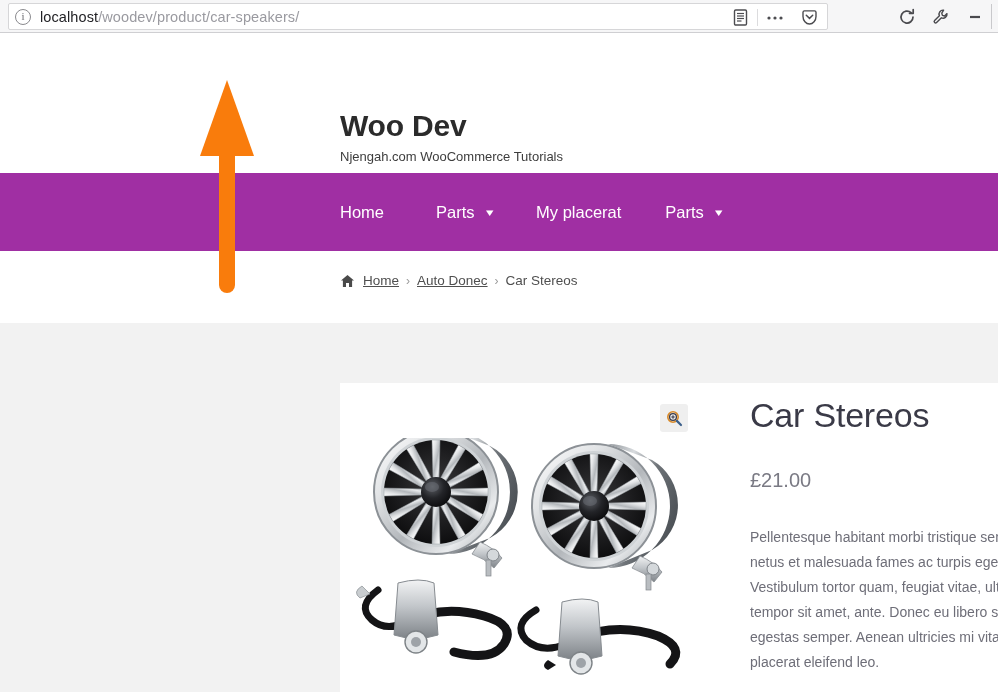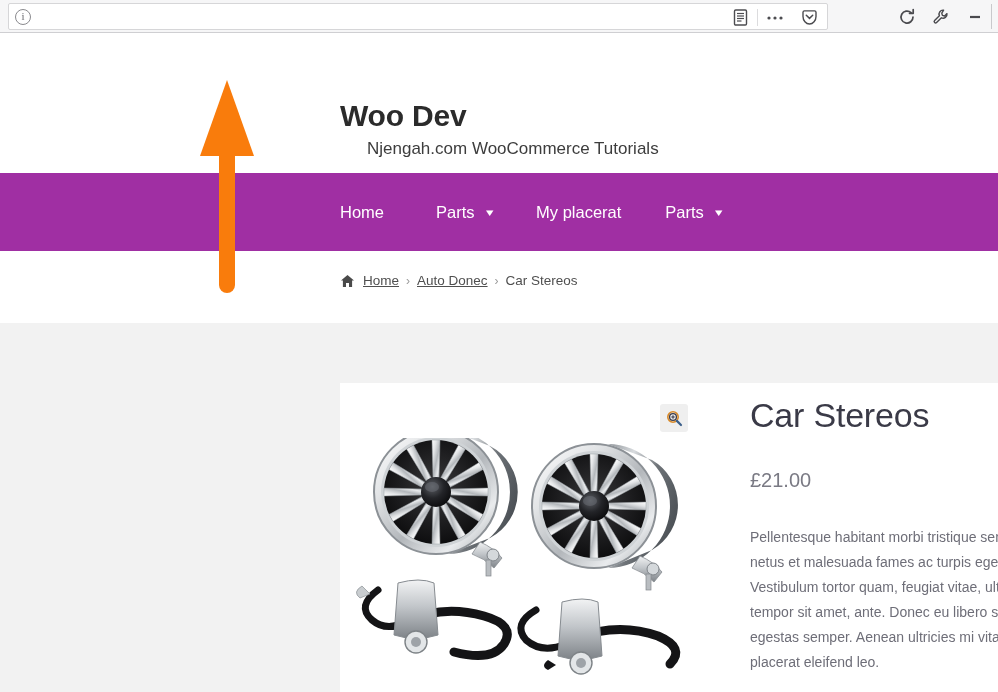--- a/index.html
+++ b/index.html
@@ -76,34 +76,34 @@
   .viewport {
     position: absolute;
     top: 33px; left: 0;
     width: 998px; height: 659px;
     background: #ffffff;
     overflow: hidden;
   }
 
   
   .site-header {
-    position: absolute; top: 4px; left: 0;
+    position: absolute; top: 14px; left: 0;
     width: 824px; height: 140px;
     background: #ffffff;
     text-align: center;
   }
   .site-title {
     position: absolute; left: 340px; top: 62px;
     font-size: 30px; font-weight: bold;
     color: #2b2b2b;
     letter-spacing: -0.2px;
   }
   .site-tagline {
     position: absolute; left: 340px; top: 102px;
-    font-size: 17px; color: #3d3d3d; margin-left: 27px;
+    font-size: 13px; color: #3d3d3d;
   }
 
   
   .navbar {
     position: absolute; top: 140px; left: 0;
     width: 998px; height: 78px;
     background: #a02fa3;
   }
   .nav-inner {
     position: absolute; left: 340px; top: 0;
@@ -207,20 +207,23 @@
     pointer-events: none;
   }
 </style>
 </head>
 <body>
 
 <div class="browser-chrome">
 
   <div class="urlbar">
     <span class="info-icon">i</span>
+    <span class="url-text">
+      <span class="host">localhost</span><span>/woodev/product/car-speakers/</span>
+    </span>
 
     <span class="urlbar-actions">
       <span class="ub-btn">
         <svg width="15" height="17" viewBox="0 0 15 17" aria-hidden="true">
           <rect x="1.5" y="1" width="12" height="15" rx="1.2" fill="none" stroke="#4c4c50" stroke-width="1.4"></rect>
           <line x1="4" y1="4.5" x2="11" y2="4.5" stroke="#4c4c50" stroke-width="1.2"></line>
           <line x1="4" y1="7" x2="11" y2="7" stroke="#4c4c50" stroke-width="1.2"></line>
           <line x1="4" y1="9.5" x2="11" y2="9.5" stroke="#4c4c50" stroke-width="1.2"></line>
           <line x1="4" y1="12" x2="8.5" y2="12" stroke="#4c4c50" stroke-width="1.2"></line>
         </svg>

